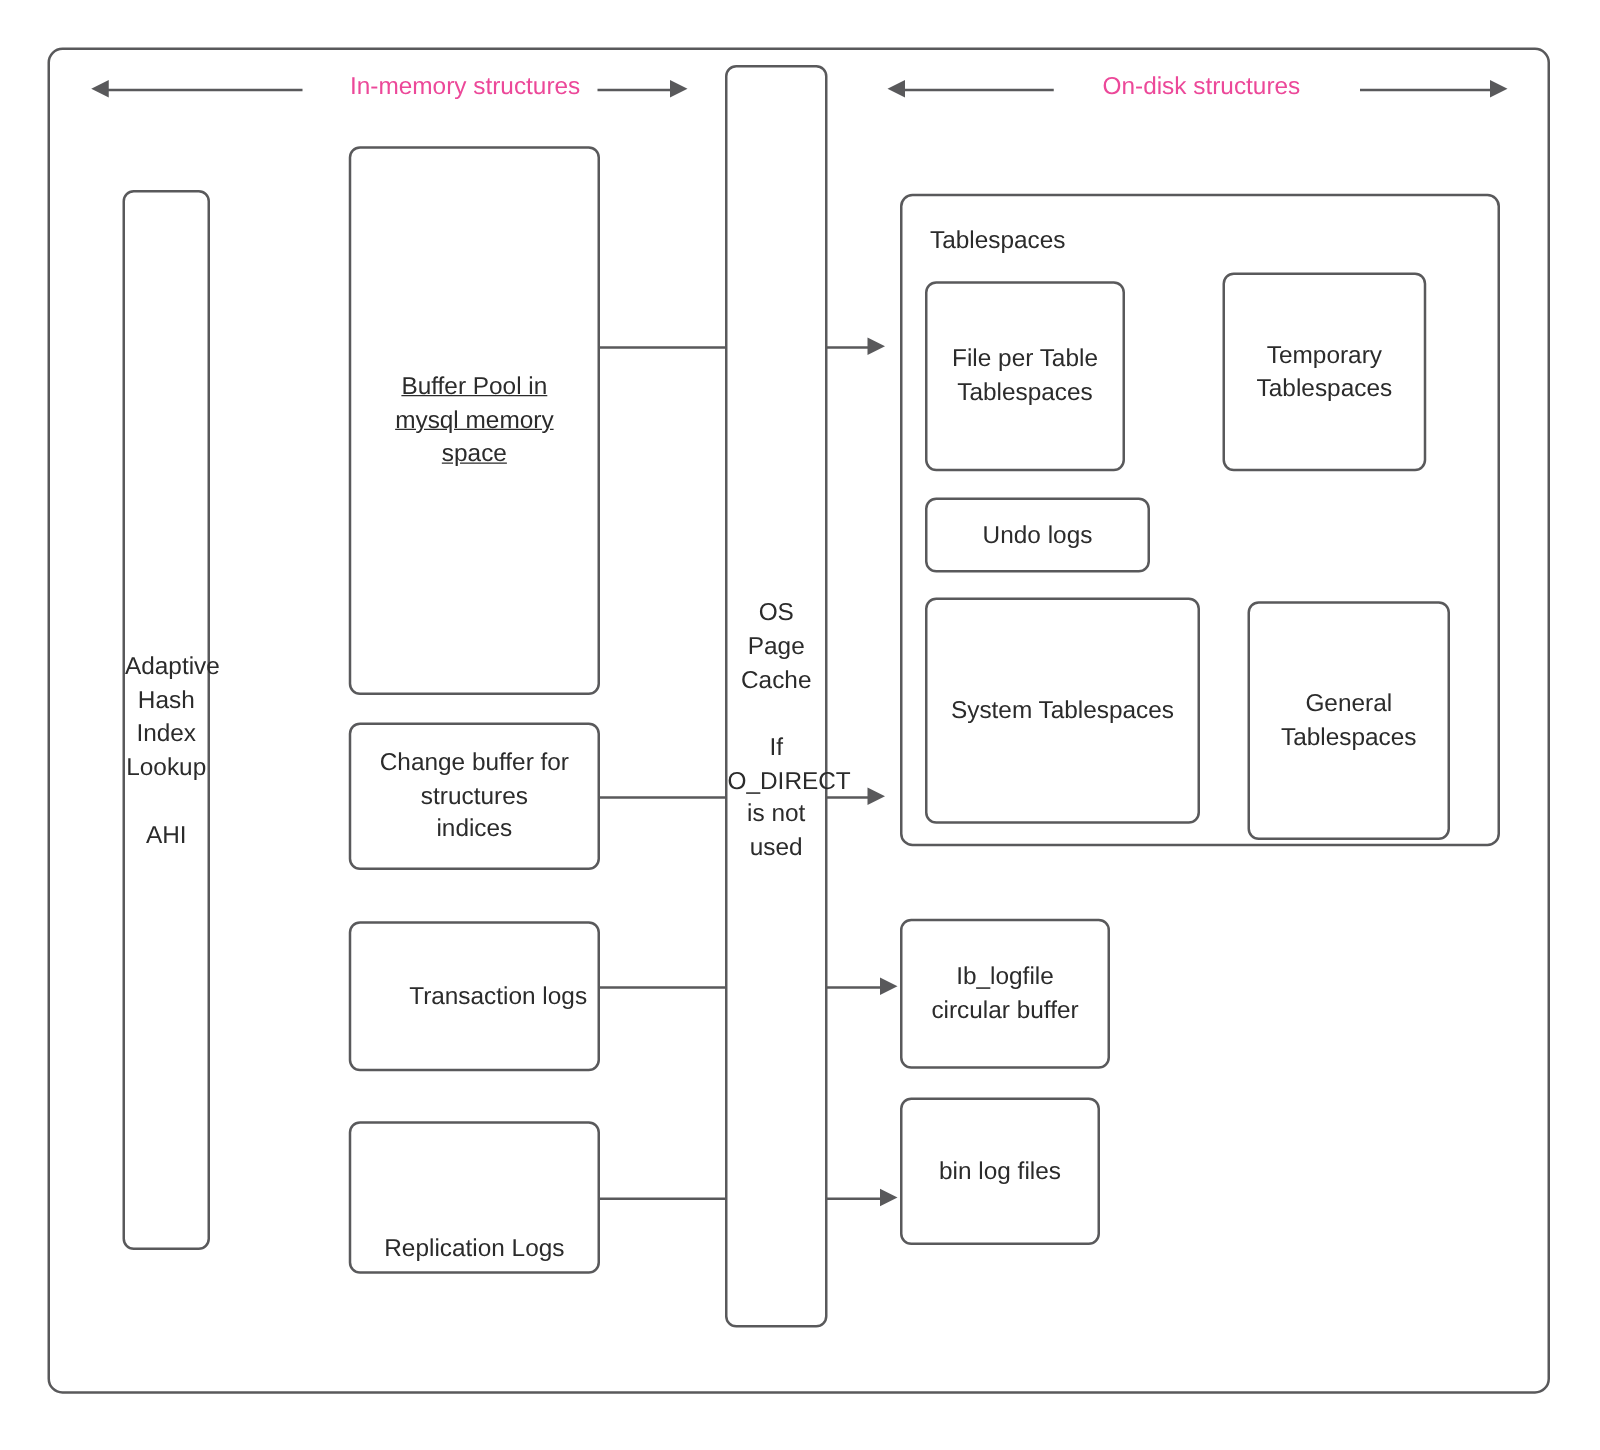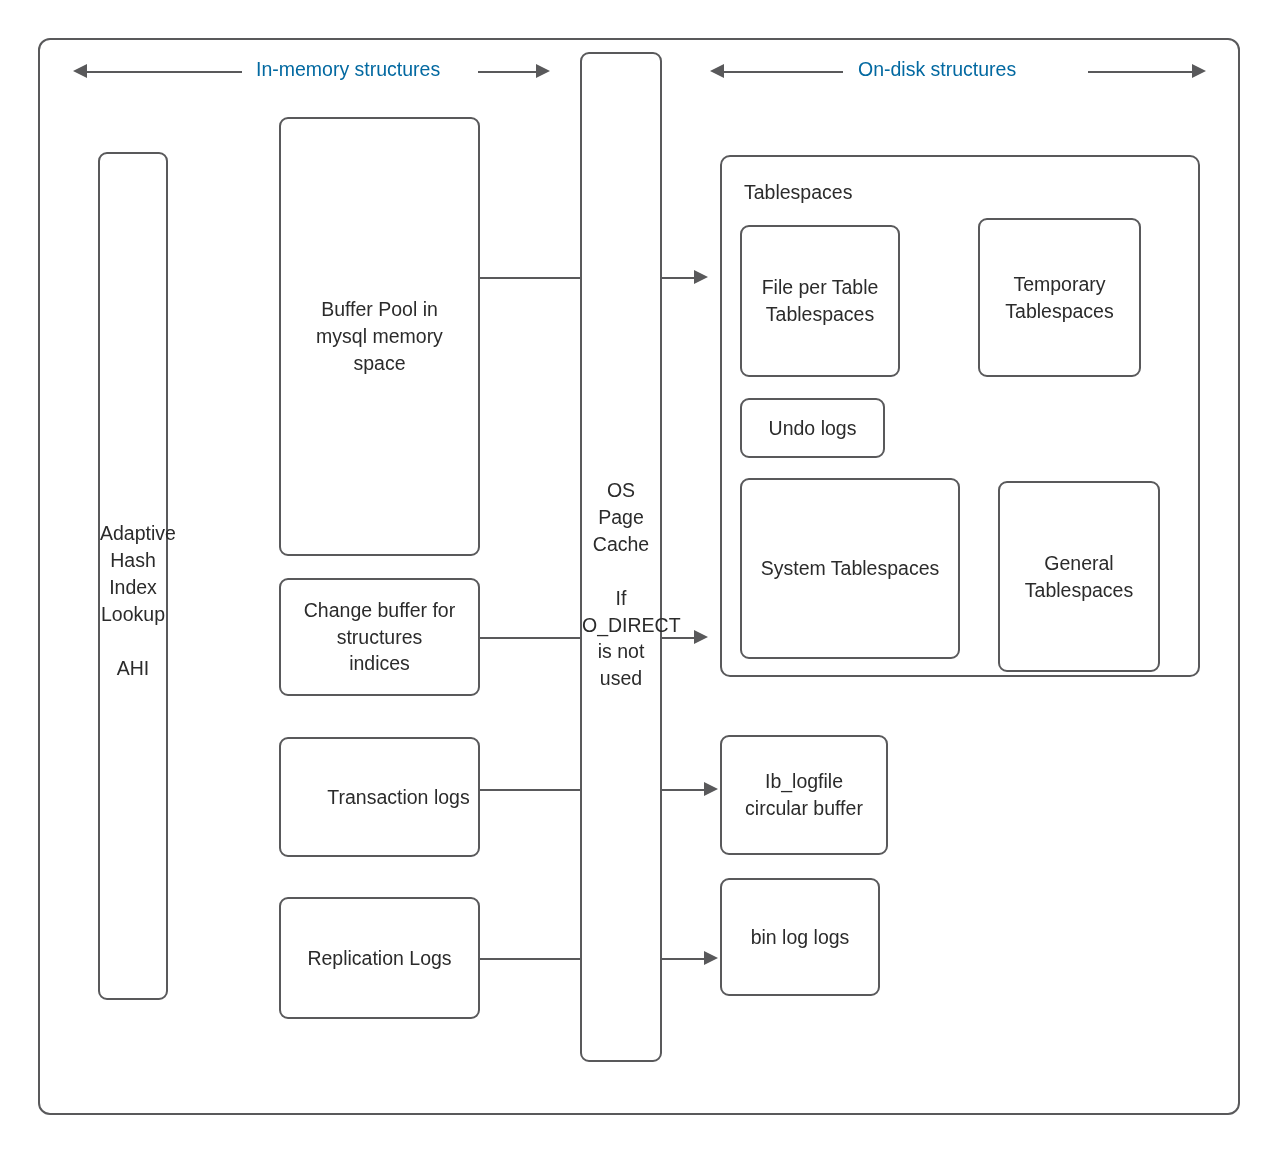--- a/index.html
+++ b/index.html
@@ -62,23 +62,24 @@
   }
 
   
   .node.column { align-items: flex-start; }
   .node.column .label { position: absolute; left: 0; right: 0; margin-top: 28px; }
 
   
   .band-label {
     position: absolute;
     font-size: 19.5px;
-    color: #0369a1;
+    color: #ec4899;
     white-space: nowrap;
     z-index: 4;
+    margin-left: 24px;
   }
 
   
   .hline {
     position: absolute;
     height: 0;
     border-top: 2px solid #59595b;
     z-index: 2;
   }
   .arrowhead {
@@ -119,37 +120,37 @@
 
   <div class="node column" style="left:98px; top:152px; width:70px; height:848px;text-align:center;">
     <span class="label" style="top:338px;">Adaptive
 Hash
 Index
 Lookup
 
 AHI</span>
   </div>
 
-  <div class="node" style="left:279px; top:117px; width:201px; height:439px;">
+  <div class="node" style="left:279px; top:117px; width:201px; height:439px;text-decoration:underline;">
     <span class="label">Buffer Pool in
 mysql memory
 space</span>
   </div>
 
   <div class="node" style="left:279px; top:578px; width:201px; height:118px;">
     <span class="label">Change buffer for
 structures
 indices</span>
   </div>
 
   <div class="node" style="left:279px; top:737px; width:201px; height:120px;padding-left:46px;">
     <span class="label">Transaction logs</span>
   </div>
 
-  <div class="node" style="left:279px; top:897px; width:201px; height:122px;">
+  <div class="node" style="left:279px; top:897px; width:201px; height:122px;align-items:flex-end;">
     <span class="label">Replication Logs</span>
   </div>
 
   <div class="node column" style="left:580px; top:52px; width:82px; height:1010px;">
     <span class="label" style="top:395px;">OS
 Page
 Cache
 
 If
 O_DIRECT
@@ -164,40 +165,40 @@
   <div class="node" style="left:740px; top:225px; width:160px; height:152px;">
     <span class="label">File per Table
 Tablespaces</span>
   </div>
 
   <div class="node" style="left:978px; top:218px; width:163px; height:159px;">
     <span class="label">Temporary
 Tablespaces</span>
   </div>
 
-  <div class="node" style="left:740px; top:398px; width:145px; height:60px;">
+  <div class="node" style="left:740px; top:398px; width:180px; height:60px;">
     <span class="label">Undo logs</span>
   </div>
 
   <div class="node" style="left:740px; top:478px; width:220px; height:181px;">
     <span class="label">System Tablespaces</span>
   </div>
 
   <div class="node" style="left:998px; top:481px; width:162px; height:191px;">
     <span class="label">General
 Tablespaces</span>
   </div>
 
   <div class="node" style="left:720px; top:735px; width:168px; height:120px;">
     <span class="label">Ib_logfile
 circular buffer</span>
   </div>
 
   <div class="node" style="left:720px; top:878px; width:160px; height:118px;">
-    <span class="label">bin log logs</span>
+    <span class="label">bin log files</span>
   </div>
 
   <div class="hline" style="left:480px; top:277px; width:216px;"></div>
   <div class="arrowhead right" style="left:694px; top:270px;"></div>
 
   <div class="hline" style="left:480px; top:637px; width:216px;"></div>
   <div class="arrowhead right" style="left:694px; top:630px;"></div>
 
   <div class="hline" style="left:480px; top:789px; width:226px;"></div>
   <div class="arrowhead right" style="left:704px; top:782px;"></div>

